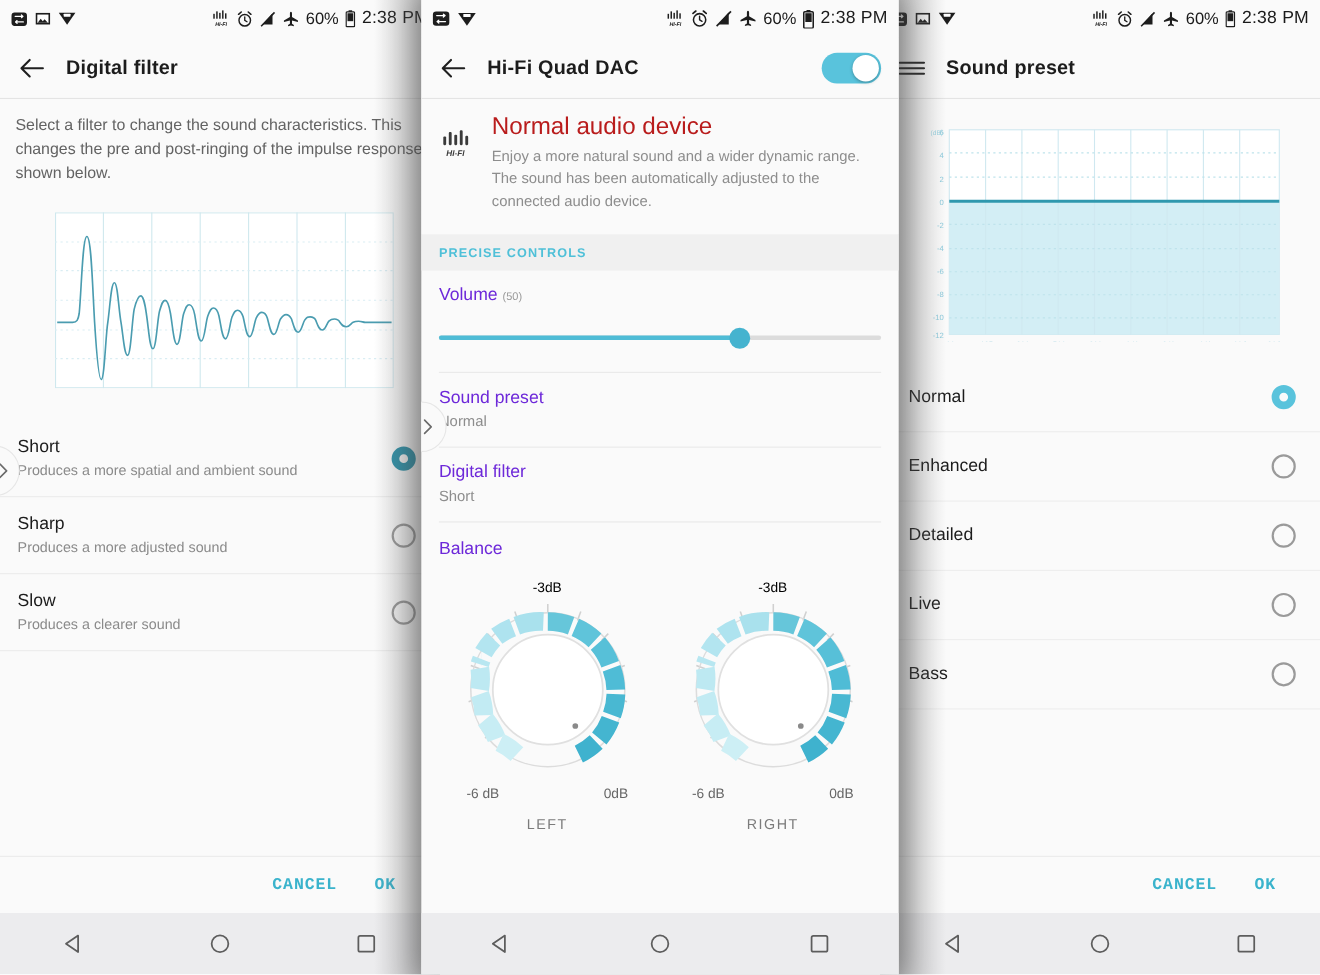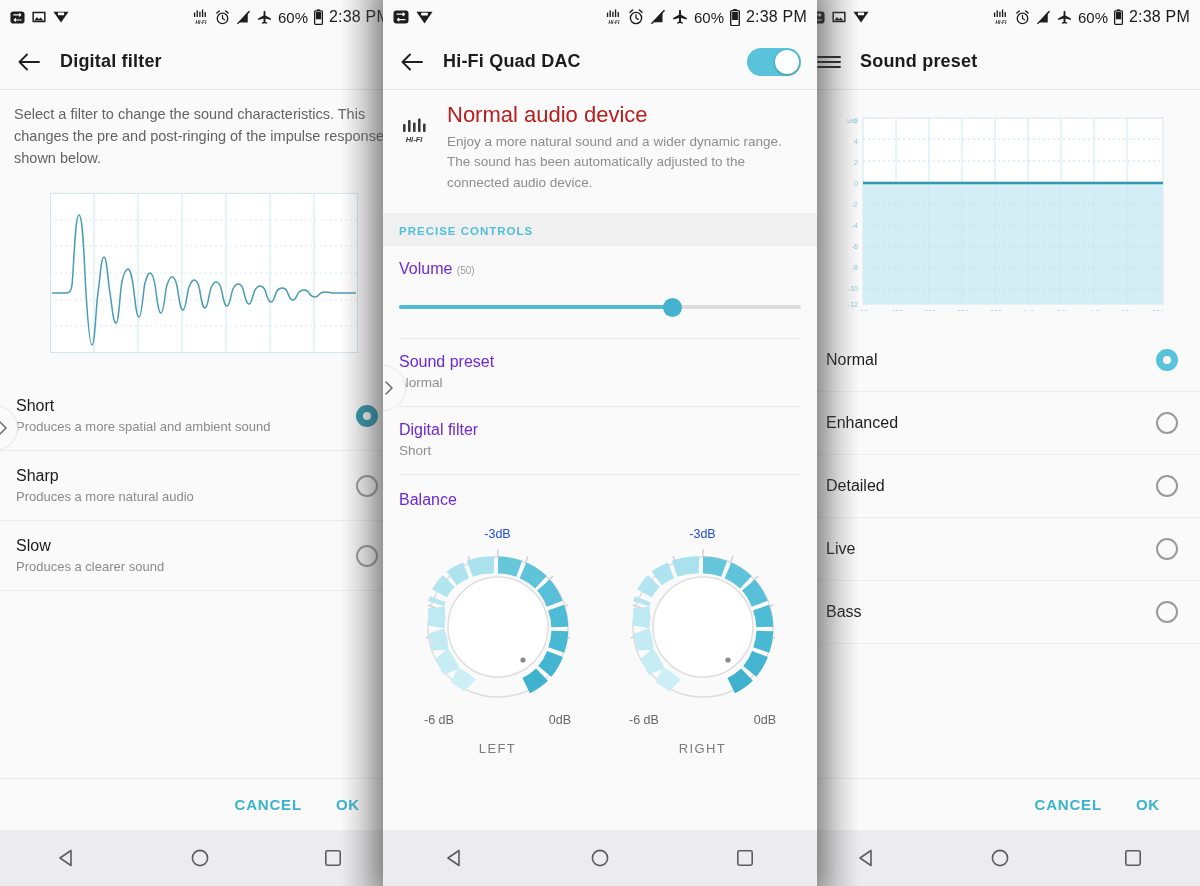--- a/index.html
+++ b/index.html
@@ -65,21 +65,21 @@
   .radio-sub { font-size: 13px; color: #8a8a8a; margin-top: 4px; }
   .radio {
     width: 22px; height: 22px; border-radius: 50%; border: 2px solid #9a9a9a; flex: none;
   }
   .radio.on { border: 7px solid #2c93ab; }
   .radio.on-light { border: 7px solid #59c3dc; }
 
   .dialog-actions {
     position: absolute; left: 0; right: 0; bottom: 56px; height: 52px;
     display: flex; align-items: center; justify-content: flex-end; gap: 34px;
-    padding-right: 40px; background: #fafafa; border-top: 1px solid #eaeaea;
+    padding-right: 40px; background: #fafafa; border-top: 1px solid #eaeaea; font-family: Liberation Mono, monospace;
   }
   .txt-btn { color: #3ab3cc; font-size: 15px; font-weight: bold; letter-spacing: .8px; }
 
   
   .navbar {
     position: absolute; left: 0; right: 0; bottom: 0; height: 56px;
     background: #ececee; display: flex; align-items: center; justify-content: space-around;
   }
 
   
@@ -108,21 +108,21 @@
 
   .chevron-tab {
     position: absolute; width: 46px; height: 46px; border-radius: 50%;
     background: #fafafa; border: 1px solid #e6e6e6;
     display:flex; align-items:center; justify-content:center;
   }
 
   
   .balance-area { display: flex; justify-content: space-around; padding: 18px 12px 8px 12px; }
   .knob-box { width: 175px; text-align: center; position: relative; }
-  .knob-top { font-size: 12.5px; color: #1d4ed8; margin-bottom: 2px; }
+  .knob-top { font-size: 12.5px; color: #000000; margin-bottom: 2px; }
   .knob-bot { display:flex; justify-content:space-between; padding: 0 14px;
               font-size: 12.5px; color: #666; margin-top: 2px;}
   .knob-name { font-size: 13px; color: #7b7b7b; letter-spacing: 1.4px; margin-top: 14px; }
 
   
   .eq-wrap { padding: 16px 10px 6px 18px; }
   .preset-row { display:flex; align-items:center; padding: 0 22px 0 26px;
                 height: 63px; border-bottom: 1px solid #ededed; }
   .preset-label { flex:1; font-size: 16px; color: #1b1b1b; }
 </style>
@@ -250,21 +250,21 @@
       <div class="radio-row">
         <div class="radio-texts">
           <div class="radio-title">Short</div>
           <div class="radio-sub">Produces a more spatial and ambient sound</div>
         </div>
         <div class="radio on"></div>
       </div>
       <div class="radio-row">
         <div class="radio-texts">
           <div class="radio-title">Sharp</div>
-          <div class="radio-sub">Produces a more natural audio</div>
+          <div class="radio-sub">Produces a more adjusted sound</div>
         </div>
         <div class="radio"></div>
       </div>
       <div class="radio-row">
         <div class="radio-texts">
           <div class="radio-title">Slow</div>
           <div class="radio-sub">Produces a clearer sound</div>
         </div>
         <div class="radio"></div>
       </div>

